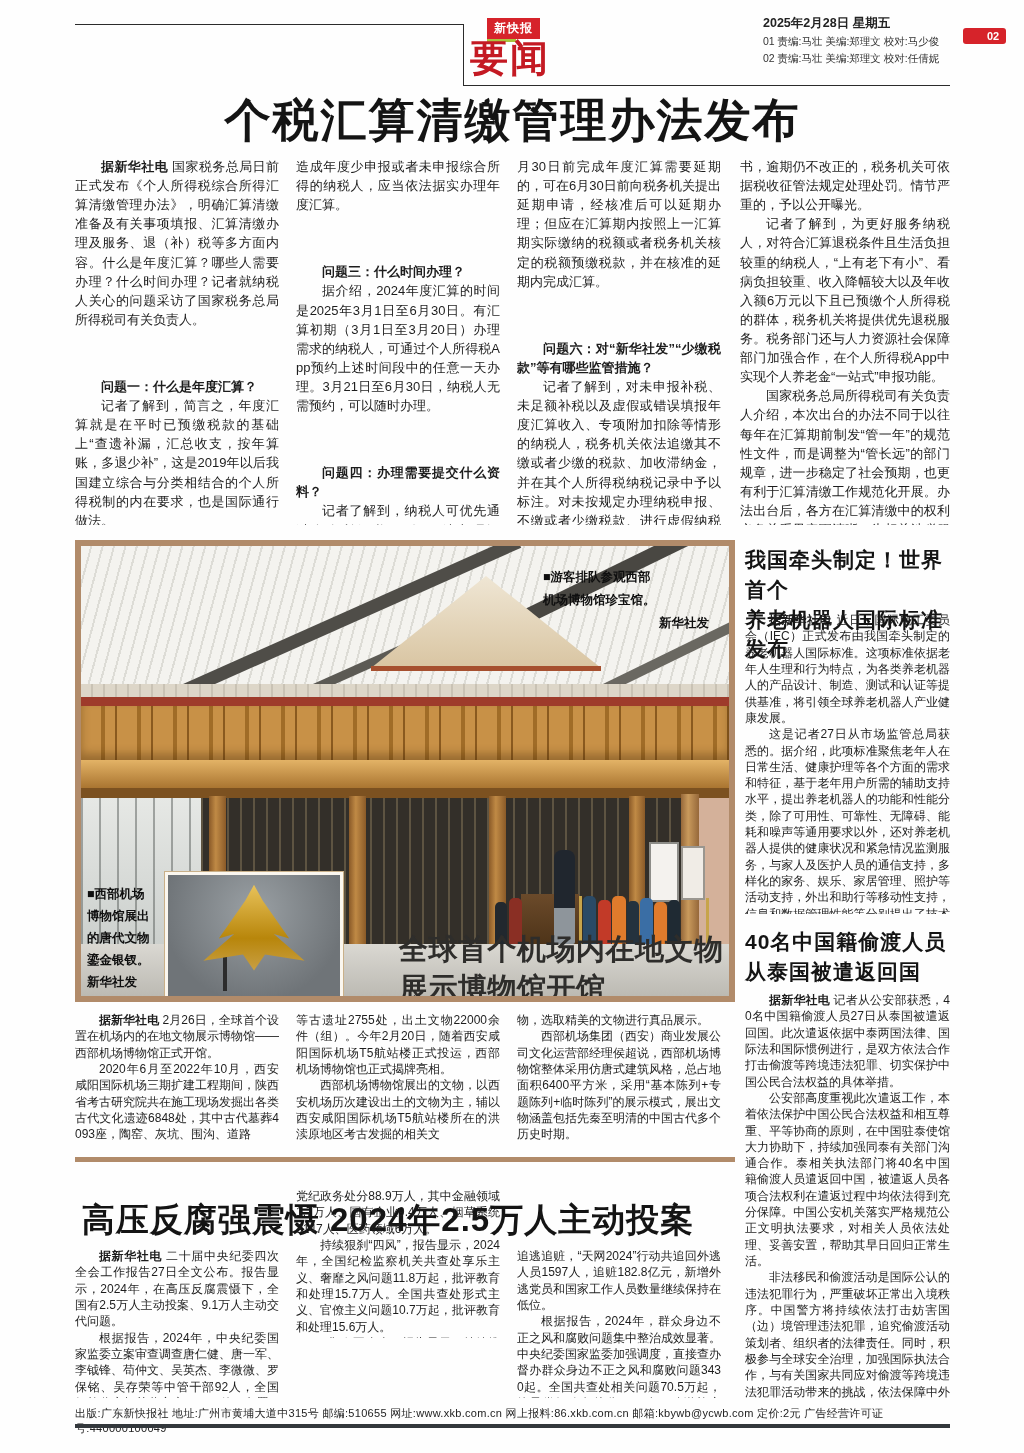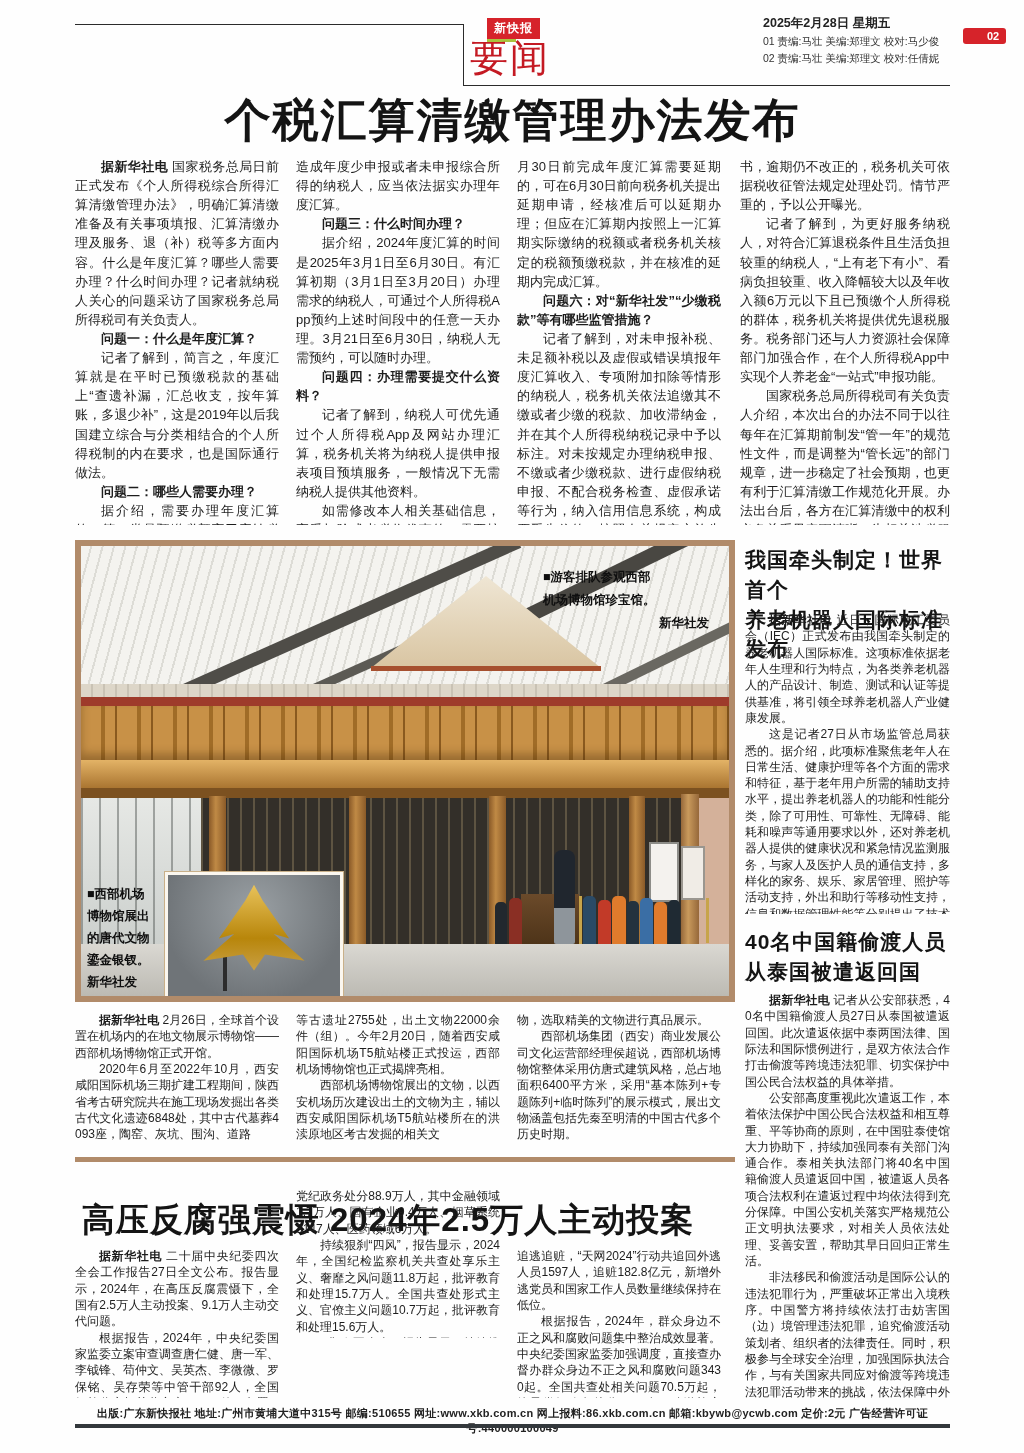--- a/index.html
+++ b/index.html
@@ -3,43 +3,43 @@
 <meta charset="utf-8">
 <style>
   html,body{margin:0;padding:0;background:#e9e9e7;}
   .page{position:relative;width:1024px;height:1453px;background:#fefefe;overflow:hidden;
         font-family:"Liberation Sans","DejaVu Sans",sans-serif;color:#1d1d1d;}
   .abs{position:absolute;}
   .rule{background:#2b2b2b;}
   
   .brand-box{background:#d6232a;color:#fff;font-size:12px;font-weight:bold;padding:2px 7px;letter-spacing:1px;}
   .brand-box::after{content:"";position:absolute;left:0;bottom:-3px;width:55%;height:3px;background:#a9c43d;}
-  .section-title{color:#c41a23;font-size:38px;font-weight:400;font-family:"Liberation Serif","DejaVu Serif",serif;letter-spacing:2px;}
+  .section-title{color:#c41a23;font-size:38px;font-weight:700;font-family:"Liberation Serif","DejaVu Serif",serif;letter-spacing:2px;}
   .date-line{font-size:12.5px;font-weight:bold;color:#222;}
   .credit-line{font-size:10.5px;color:#333;white-space:nowrap;margin-top:3px;}
   .page-badge{background:#d6232a;color:#fff;font-size:11px;font-weight:bold;text-align:center;
               border-radius:3px;line-height:16px;padding-left:17px;}
   
   .h-main{font-size:46px;font-weight:900;color:#141414;text-align:center;letter-spacing:2px;line-height:1.15;}
   .h-side{font-size:21px;font-weight:800;color:#141414;line-height:1.42;letter-spacing:1px;}
   .h-bottom{font-size:33px;font-weight:800;color:#141414;text-align:center;letter-spacing:1px;}
   
   .coltext{text-align:justify;word-break:break-all;overflow:hidden;color:#1d1d1d;}
   .main-cols{font-size:13px;line-height:1.47;}
   .dense{font-size:12px;line-height:1.36;}
   .para{margin:0;text-indent:2em;}
   .para.cont{text-indent:0;}
-  .para.sub{font-weight:bold;}
+  .para.sub{font-weight:bold;margin-top:48px;}
   
   .photo-frame{border:6px solid #b18b6a;background:#fff;box-sizing:border-box;}
   .photo-inner{position:relative;width:648px;height:450px;overflow:hidden;background:#f97316;}
   .caption-sm{font-size:12.5px;font-weight:bold;color:#0f0f0f;line-height:1.85;}
   .overlay-title{font-size:29px;font-weight:900;color:#2e2d2b;line-height:1.35;letter-spacing:0.5px;}
   .divider-tan{background:#b18b6a;}
-  .footer-text{font-size:11px;font-weight:bold;color:#222;text-align:center;letter-spacing:0.3px;}
+  .footer-text{font-size:11px;font-weight:normal;color:#222;letter-spacing:0.3px;}
 </style>
 </head>
 <body>
 
 <div class="page">
 
   <div class="abs rule" style="left:75px;top:24px;width:388px;height:1px;"></div>
   <div class="abs rule" style="left:463px;top:24px;width:1px;height:62px;"></div>
   <div class="abs rule" style="left:463px;top:85px;width:487px;height:1px;"></div>
 
@@ -137,20 +137,24 @@
 
       <div class="abs caption-sm" style="right:14px;top:20px;width:172px;">
         <div>■游客排队参观西部</div>
         <div>机场博物馆珍宝馆。</div>
         <div style="text-align:right;padding-right:6px;">新华社发</div>
       </div>
       <div class="abs caption-sm" style="left:6px;top:338px;width:66px;line-height:1.75;">
         <span>■西部机场博物馆展出的唐代文物鎏金银钗。</span>
         <span>新华社发</span>
       </div>
+      <div class="abs overlay-title" style="left:318px;top:384px;width:330px;">
+        <div>全球首个机场内在地文物</div>
+        <div>展示博物馆开馆</div>
+      </div>
     </div>
   </div>
 
   <div class="abs coltext dense" style="left:75px;top:1012px;width:204px;height:138px;">
       <p class="para"><b>据新华社电 </b>2月26日，全球首个设置在机场内的在地文物展示博物馆——西部机场博物馆正式开馆。</p>
       <p class="para">2020年6月至2022年10月，西安咸阳国际机场三期扩建工程期间，陕西省考古研究院共在施工现场发掘出各类古代文化遗迹6848处，其中古代墓葬4093座，陶窑、灰坑、围沟、道路</p>
     </div>
   <div class="abs coltext dense" style="left:296px;top:1012px;width:204px;height:138px;">
       <p class="para cont">等古遗址2755处，出土文物22000余件（组）。今年2月20日，随着西安咸阳国际机场T5航站楼正式投运，西部机场博物馆也正式揭牌亮相。</p>
       <p class="para">西部机场博物馆展出的文物，以西安机场历次建设出土的文物为主，辅以西安咸阳国际机场T5航站楼所在的洪渎原地区考古发掘的相关文</p>

